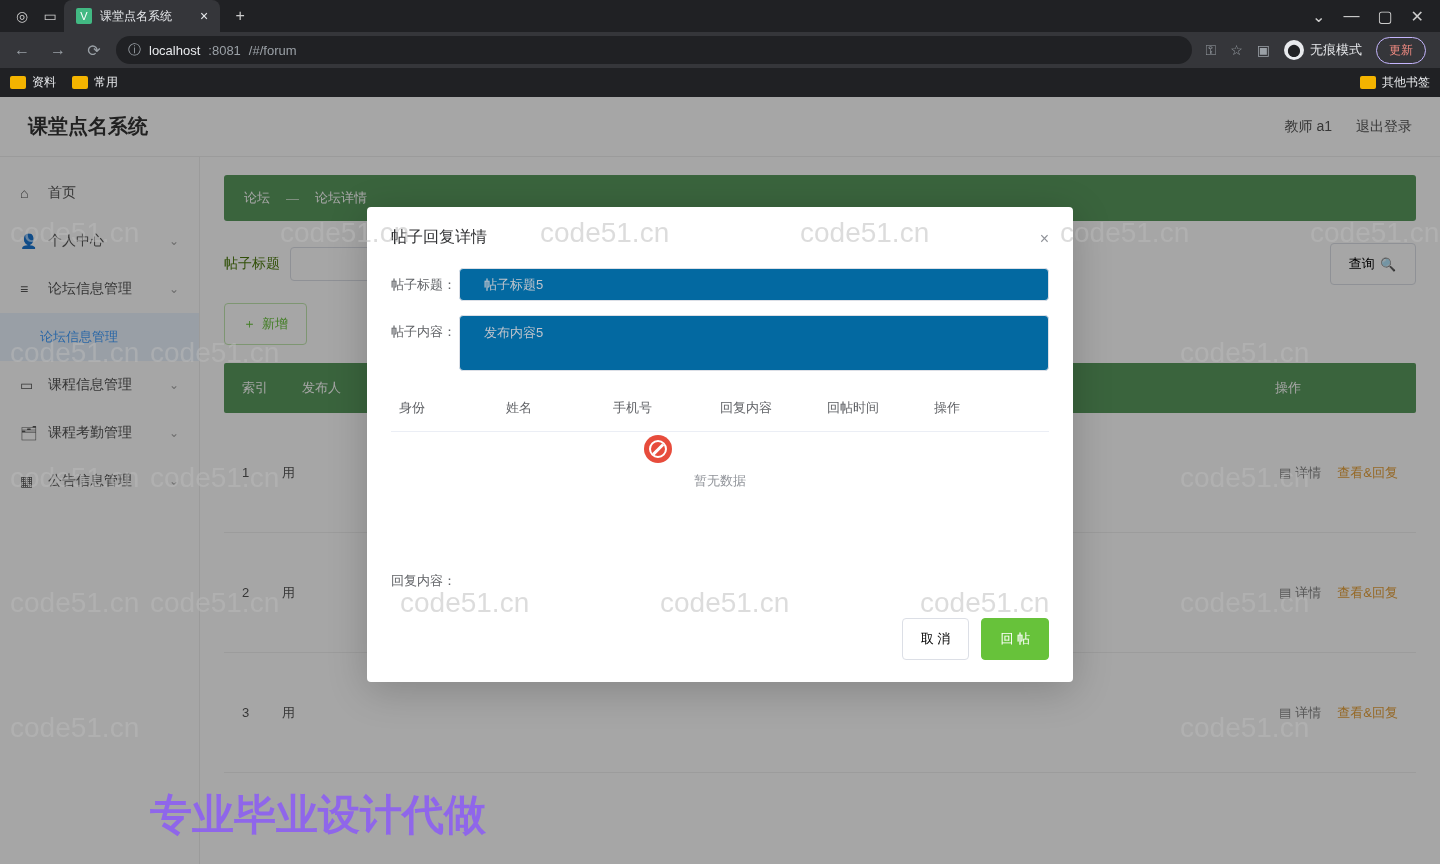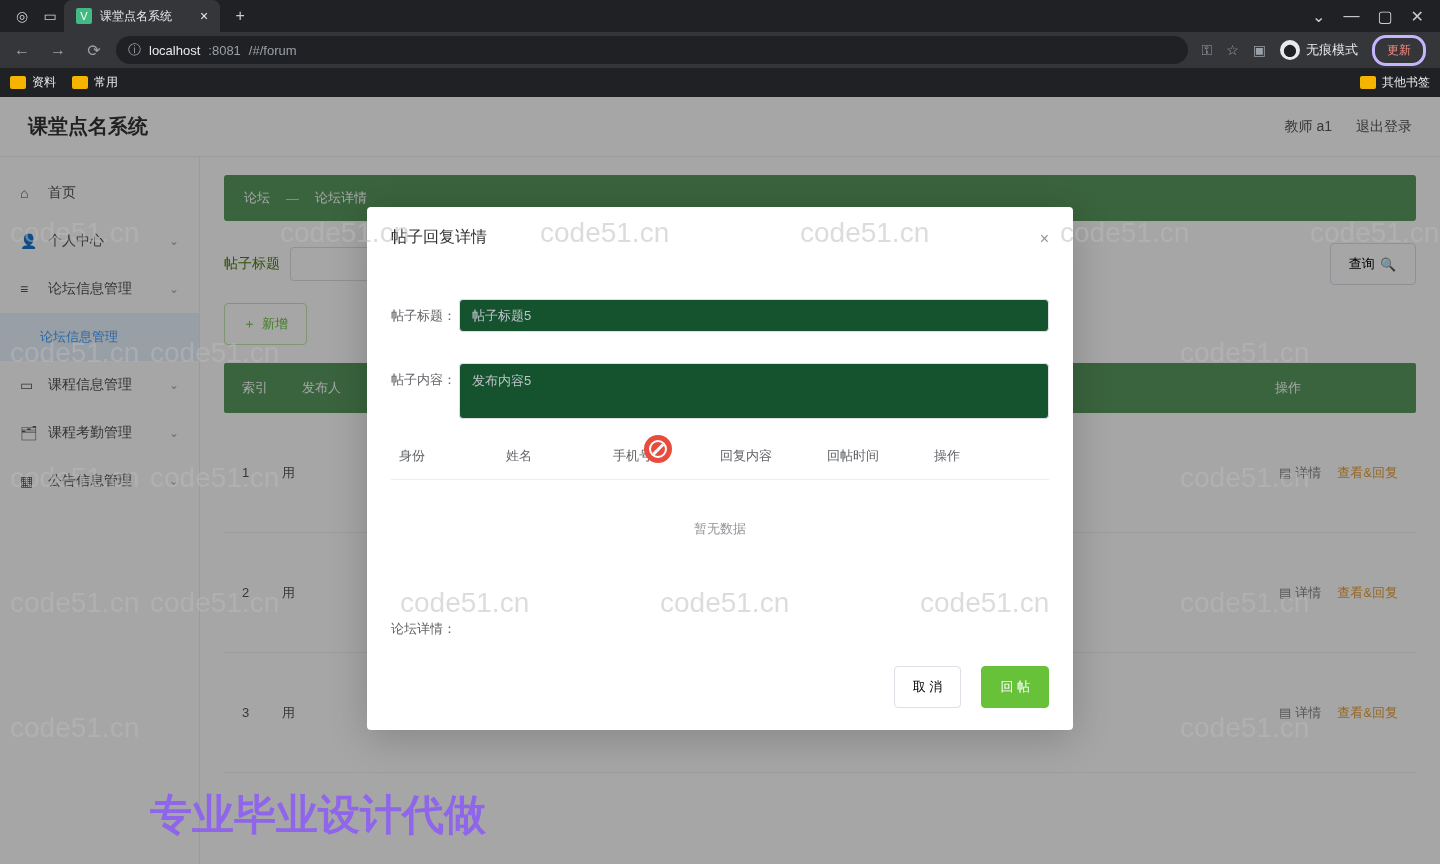--- a/index.html
+++ b/index.html
@@ -15,21 +15,21 @@
 .new-tab { width: 28px; text-align: center; color: #ccc; margin-left: 6px; }
 .window-controls { margin-left: auto; display: flex; gap: 18px; padding-right: 16px; color: #ccc; }
 .addr-bar { height: 36px; display: flex; align-items: center; padding: 0 8px; gap: 8px; background: #35363a; }
 .nav-btn { width: 28px; height: 28px; display: flex; align-items: center; justify-content: center; color: #9aa0a6; font-size: 16px; }
 .url-box { flex: 1; height: 28px; background: #202124; border-radius: 14px; display: flex; align-items: center; padding: 0 12px; font-size: 13px; color: #9aa0a6; gap: 8px; }
 .url-box .url-text { color: #e8eaed; }
 .url-box .url-dim { color: #9aa0a6; }
 .addr-icons { display: flex; align-items: center; gap: 14px; color: #9aa0a6; font-size: 14px; padding: 0 6px; }
 .incognito { display: flex; align-items: center; gap: 6px; color: #e8eaed; font-size: 13px; }
 .incog-icon { width: 20px; height: 20px; background: #e8eaed; border-radius: 50%; color: #202124; display: flex; align-items: center; justify-content: center; font-size: 12px; }
-.update-btn { border: 3px solid #c4b5fd; color: #f28b82; border-radius: 14px; padding: 4px 12px; font-size: 12px; }
+.update-btn { border: 1px solid #c4b5fd; color: #f28b82; border-radius: 14px; padding: 4px 12px; font-size: 12px; }
 .bookmark-bar { height: 29px; display: flex; align-items: center; padding: 0 10px; gap: 16px; font-size: 12px; color: #e8eaed; }
 .bm { display: flex; align-items: center; gap: 6px; }
 .bm-folder { width: 16px; height: 13px; background: #f4b400; border-radius: 2px; }
 .bm-other { margin-left: auto; display: flex; align-items: center; gap: 6px; }
 
 
 .app { position: absolute; top: 97px; left: 0; right: 0; bottom: 0; background: #fff; overflow: hidden; }
 .app-header { height: 60px; display: flex; align-items: center; padding: 0 28px; border-bottom: 1px solid #eee; }
 .app-title { font-size: 20px; font-weight: 600; color: #333; }
 .app-header-right { margin-left: auto; display: flex; align-items: center; gap: 24px; color: #555; font-size: 14px; }
@@ -62,34 +62,34 @@
 .link-detail { color: #888; display: flex; align-items: center; gap: 4px; }
 .link-reply { color: #e6a23c; display: flex; align-items: center; gap: 4px; }
 
 
 .overlay { position: absolute; inset: 0; background: rgba(0,0,0,0.35); display: flex; align-items: flex-start; justify-content: center; padding-top: 110px; }
 .modal { width: 706px; background: #fff; border-radius: 4px; box-shadow: 0 8px 40px rgba(0,0,0,0.2); }
 .modal-header { padding: 20px 24px 10px; display: flex; align-items: flex-end; }
 .modal-title { font-size: 16px; color: #303133; }
 .modal-close { margin-left: auto; color: #909399; font-size: 16px; cursor: pointer; }
 .modal-body { padding: 10px 24px 6px; }
-.form-row { display: flex; align-items: flex-start; margin-bottom: 14px; margin-top: 31px; }
+.form-row { display: flex; align-items: flex-start; margin-bottom: 14px; }
 .form-row label { width: 68px; font-size: 13px; color: #606266; padding-top: 8px; }
 .form-row .control { flex: 1; }
-.input, .textarea { width: 100%; border: 1px solid #dcdfe6; border-radius: 4px; padding: 8px 12px; font-size: 13px; color: #606266; background: #14532d; resize: none; }
+.input, .textarea { width: 100%; border: 1px solid #dcdfe6; border-radius: 4px; padding: 8px 24px; font-size: 13px; color: #606266; background: #0369a1; resize: none; }
 .textarea { height: 56px; }
 .input[disabled], .textarea[disabled] { color: #c0c4cc; cursor: not-allowed; }
 
 .inner-table-head { display: flex; padding: 10px 8px 14px; font-size: 13px; color: #606266; border-bottom: 1px solid #ebeef5; }
 .inner-th { flex: 1; }
 .no-data { text-align: center; color: #909399; font-size: 13px; padding: 40px 0 60px; }
 .reply-row { display: flex; align-items: flex-start; margin: 14px 0 8px; }
 .reply-row label { width: 68px; font-size: 13px; color: #606266; padding-top: 8px; }
 .reply-input { flex: 1; border: 1px solid #dcdfe6; border-radius: 4px; padding: 10px 12px; font-size: 13px; height: 52px; resize: none; }
-.modal-footer { padding: 14px 24px 22px; display: flex; justify-content: flex-end; gap: 20px; }
+.modal-footer { padding: 14px 24px 22px; display: flex; justify-content: flex-end; gap: 12px; }
 
 
 .watermark-layer { position: absolute; inset: 0; pointer-events: none; }
 .wm { position: absolute; font-size: 28px; color: #bbb; opacity: 0.5; font-weight: 400; white-space: nowrap; }
 .wm-red { position: absolute; color: #e74c3c; font-size: 40px; font-weight: 700; left: 50%; transform: translateX(-50%); top: 412px; white-space: nowrap; }
 .wm-gray { position: absolute; color: #8b5cf6; font-size: 42px; font-weight: 700; left: 150px; top: 690px; white-space: nowrap; opacity: 0.85; }
 .forbidden-icon { position: absolute; width: 28px; height: 28px; border-radius: 50%; background: #e74c3c; left: 644px; top: 338px; display: flex; align-items: center; justify-content: center; }
 .forbidden-icon::after { content: ""; width: 14px; height: 14px; border: 2.5px solid #fff; border-radius: 50%; position: relative; }
 .forbidden-icon::before { content: ""; position: absolute; width: 14px; height: 2.5px; background: #fff; transform: rotate(-45deg); }
 </style>
@@ -278,21 +278,21 @@
         <div class="inner-table-head">
           <div class="inner-th">身份</div>
           <div class="inner-th">姓名</div>
           <div class="inner-th">手机号</div>
           <div class="inner-th">回复内容</div>
           <div class="inner-th">回帖时间</div>
           <div class="inner-th">操作</div>
         </div>
         <div class="no-data">暂无数据</div>
         <div class="reply-row">
-          <label>论坛详情：</label>
+          <label>回复内容：</label>
         </div>
       </div>
       <div class="modal-footer">
         <button class="btn">取 消</button>
         <button class="btn btn-green">回 帖</button>
       </div>
     </div>
   </div>
 
   <div class="watermark-layer">

